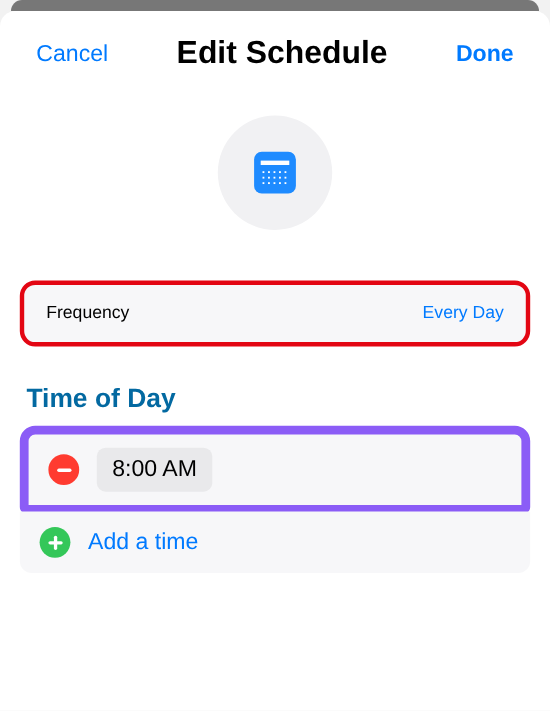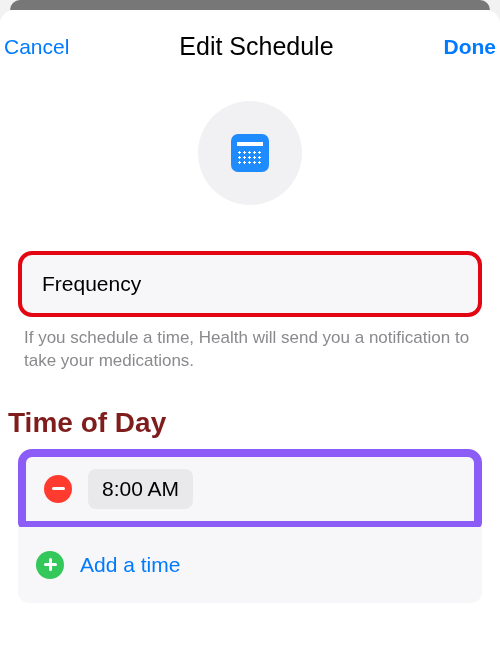--- a/index.html
+++ b/index.html
@@ -25,36 +25,36 @@
       background: #fff;
       border-radius: 14px 14px 0 0;
       height: 638px;
       position: relative;
       padding-top: 8px;
     }
     .nav {
       display: flex;
       justify-content: space-between;
       align-items: center;
-      padding: 14px 4px;
+      padding: 14px 33px;
     }
     .nav-btn {
       color: #007aff;
       font-size: 21px;
       background: none;
       border: none;
       cursor: pointer;
     }
     .nav-btn.bold {
       font-weight: 600;
       text-align: right;
     }
     .nav-title {
-      font-size: 25px;
-      font-weight: 400;
+      font-size: 29px;
+      font-weight: 700;
       color: #000;
     }
     .icon-row {
       display: flex;
       justify-content: center;
       padding: 26px 0 46px 0;
     }
     .icon-circle {
       width: 104px;
       height: 104px;
@@ -95,45 +95,45 @@
     .section {
       padding: 0 18px;
     }
     .cell {
       background: #f7f7f9;
       border-radius: 11px;
       display: flex;
       align-items: center;
       justify-content: space-between;
       padding: 17px 20px;
-      font-size: 21px;
+      font-size: 16px;
     }
     .cell.highlighted {
       border: 4px solid #e30613;
       border-radius: 14px;
     }
     .cell-label {
       color: #000;
       font-weight: 400;
     }
     .cell-value {
       color: #007aff;
       font-weight: 400;
     }
     .hint {
       color: #8a8a8e;
       font-size: 17px;
       line-height: 1.35;
       padding: 10px 24px 0 24px;
     }
     .section-title {
-      font-size: 28px;
+      font-size: 24px;
       font-weight: 700;
-      color: #7f1d1d;
-      padding: 34px 24px 10px 8px;
+      color: #0369a1;
+      padding: 34px 24px 10px 24px;
     }
     .time-group {
       margin: 0 18px;
     }
     .time-row {
       background: #f7f7f9;
       border-radius: 11px 11px 0 0;
       display: flex;
       align-items: center;
       padding: 12px 18px;
@@ -173,21 +173,21 @@
     .spacer { flex: 1; }
     .dose {
       color: #007aff;
       font-size: 21px;
     }
     .add-row {
       background: #f7f7f9;
       border-radius: 0 0 11px 11px;
       display: flex;
       align-items: center;
-      padding: 24px 18px;
+      padding: 14px 18px;
       font-size: 21px;
       margin-top: -2px;
     }
     .plus-btn {
       width: 28px;
       height: 28px;
       background: #34c759;
       border-radius: 14px;
       display: flex;
       align-items: center;
@@ -222,24 +222,24 @@
 
   <div class="icon-row">
     <div class="icon-circle">
       <div class="cal-icon"></div>
     </div>
   </div>
 
   <div class="section">
     <div class="cell highlighted">
       <span class="cell-label">Frequency</span>
-    </div>
-  </div>
-
-  <div class="hint">If you schedule a time, Health will send you a notification to take your medications.</div>
+      <span class="cell-value">Every Day</span>
+    </div>
+  </div>
+
 
   <div class="section-title">Time of Day</div>
 
   <div class="time-group">
     <div class="time-row highlighted">
       <div class="minus-btn"></div>
       <div class="time-chip">8:00 AM</div>
       <div class="spacer"></div>
     </div>
     <div class="add-row">

